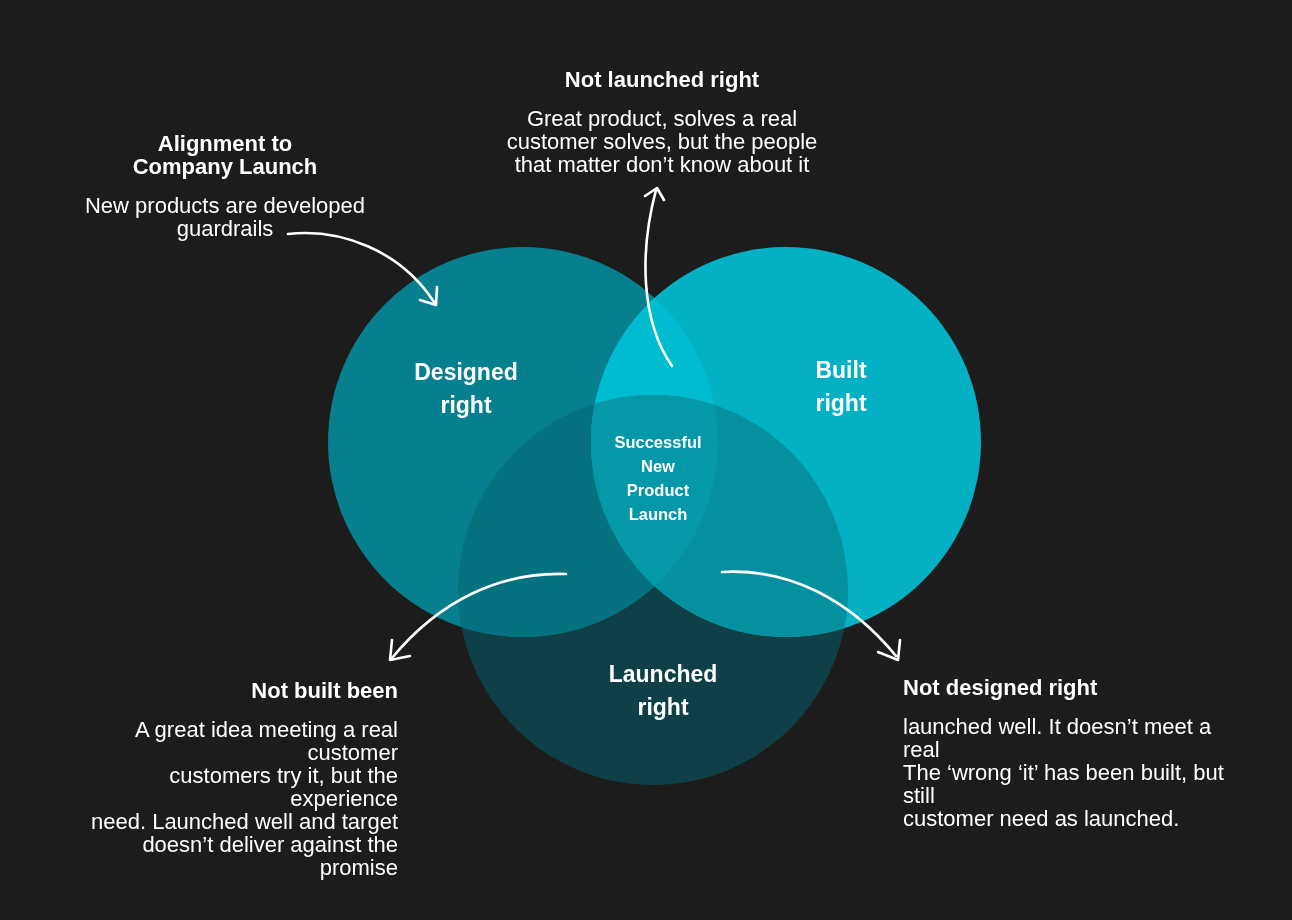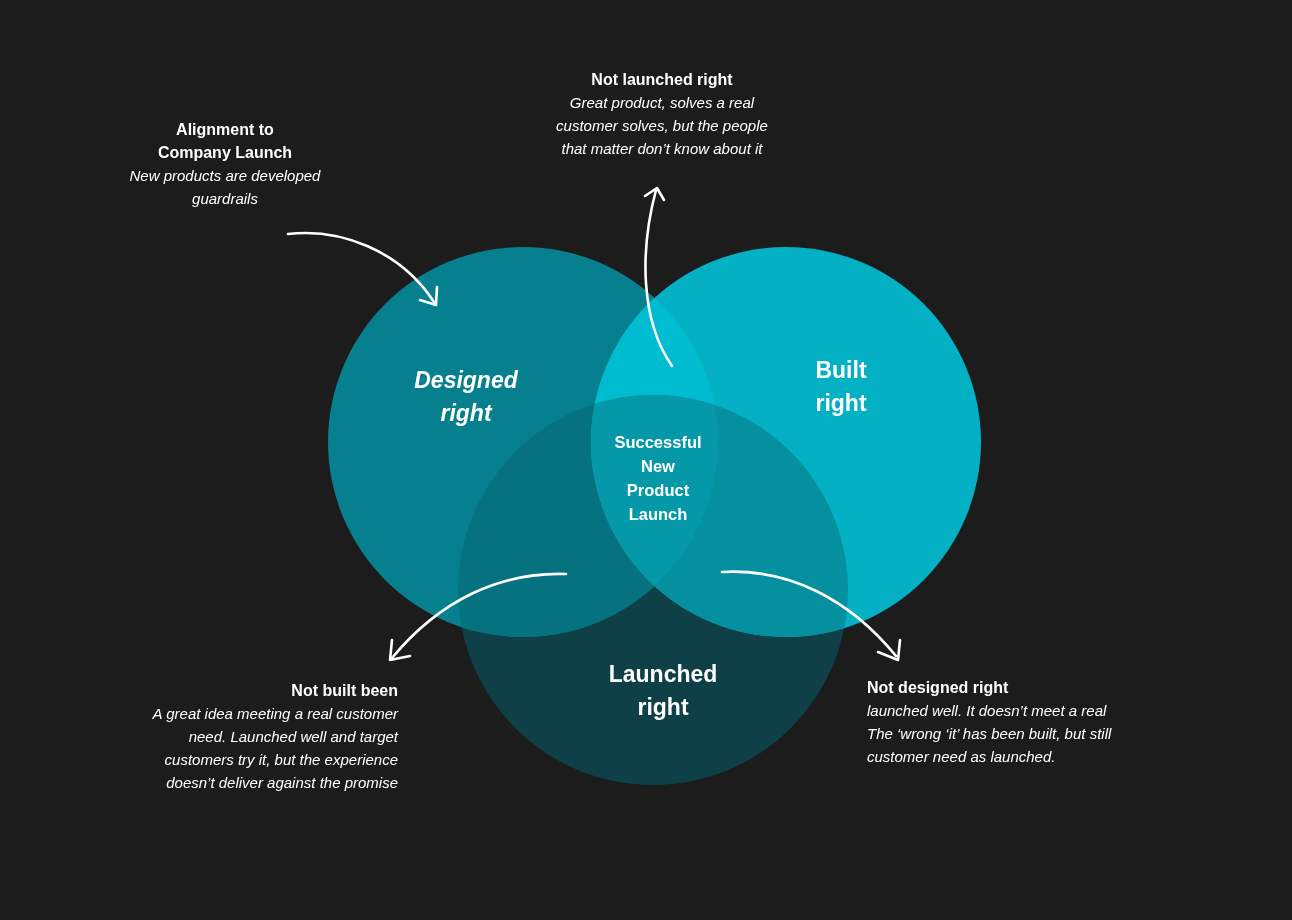--- a/index.html
+++ b/index.html
@@ -6,22 +6,22 @@
     body {
       width: 1292px; height: 920px;
       background: #1c1c1c;
       position: relative;
       overflow: hidden;
       font-family: "Liberation Sans", "DejaVu Sans", sans-serif;
       color: #ffffff;
     }
     svg#venn { position: absolute; left: 0; top: 0; }
     .block { position: absolute; }
-    .block .heading { font-weight: bold; font-size: 16px; line-height: 23px; }
-    .block .body { font-size: 15px; line-height: 23px; margin-top: 0; font-style: italic; }
+    .block .heading { font-weight: bold; font-size: 22px; line-height: 23px; }
+    .block .body { font-size: 22px; line-height: 23px; margin-top: 16px; }
     .center { text-align: center; }
     .right { text-align: right; }
     .left { text-align: left; }
     .circle-label {
       position: absolute; font-weight: bold; font-size: 23px; line-height: 33px;
       text-align: center;
     }
     .center-label {
       position: absolute; font-weight: bold; font-size: 16.5px; line-height: 24px;
       text-align: center;
@@ -72,41 +72,41 @@
       <path d="M566 574 C 500 572, 440 600, 392 658"></path>
       <path d="M392 640 L 390 660 L 410 656"></path>
     </g>
     <g>
       <path d="M722 572 C 790 568, 850 600, 896 656"></path>
       <path d="M878 652 L 898 660 L 900 640"></path>
     </g>
   </g>
 </svg>
 
-<div class="circle-label" style="left:396px; top:364px; width:140px;font-style:italic;">
+<div class="circle-label" style="left:396px; top:356px; width:140px;">
   <div>Designed</div>
   <div>right</div>
 </div>
 <div class="circle-label" style="left:781px; top:354px; width:120px;">
   <div>Built</div>
   <div>right</div>
 </div>
 <div class="circle-label" style="left:583px; top:658px; width:160px;">
   <div>Launched</div>
   <div>right</div>
 </div>
 
 <div class="center-label" style="left:598px; top:430px; width:120px;">
   <div>Successful</div>
   <div>New</div>
   <div>Product</div>
   <div>Launch</div>
 </div>
 
-<div class="block center" style="left:84px; top:118px; width:282px;">
+<div class="block center" style="left:84px; top:132px; width:282px;">
   <div class="heading">
     <div>Alignment to</div>
     <div>Company Launch</div>
   </div>
   <div class="body">
     <div>New products are developed</div>
     <div>guardrails</div>
   </div>
 </div>
 
@@ -116,26 +116,26 @@
     <div>Great product, solves a real</div>
     <div>customer solves, but the people</div>
     <div>that matter don’t know about it</div>
   </div>
 </div>
 
 <div class="block right" style="left:60px; top:679px; width:338px;">
   <div class="heading">Not built been</div>
   <div class="body">
     <div>A great idea meeting a real customer</div>
+    <div>customers try it, but the experience</div>
     <div>need. Launched well and target</div>
-    <div>customers try it, but the experience</div>
     <div>doesn’t deliver against the promise</div>
   </div>
 </div>
 
-<div class="block left" style="left:867px; top:676px; width:340px;">
+<div class="block left" style="left:903px; top:676px; width:340px;">
   <div class="heading">Not designed right</div>
   <div class="body">
     <div>launched well. It doesn’t meet a real</div>
     <div>The ‘wrong ‘it’ has been built, but still</div>
     <div>customer need as launched.</div>
   </div>
 </div>
 
 </body></html>

